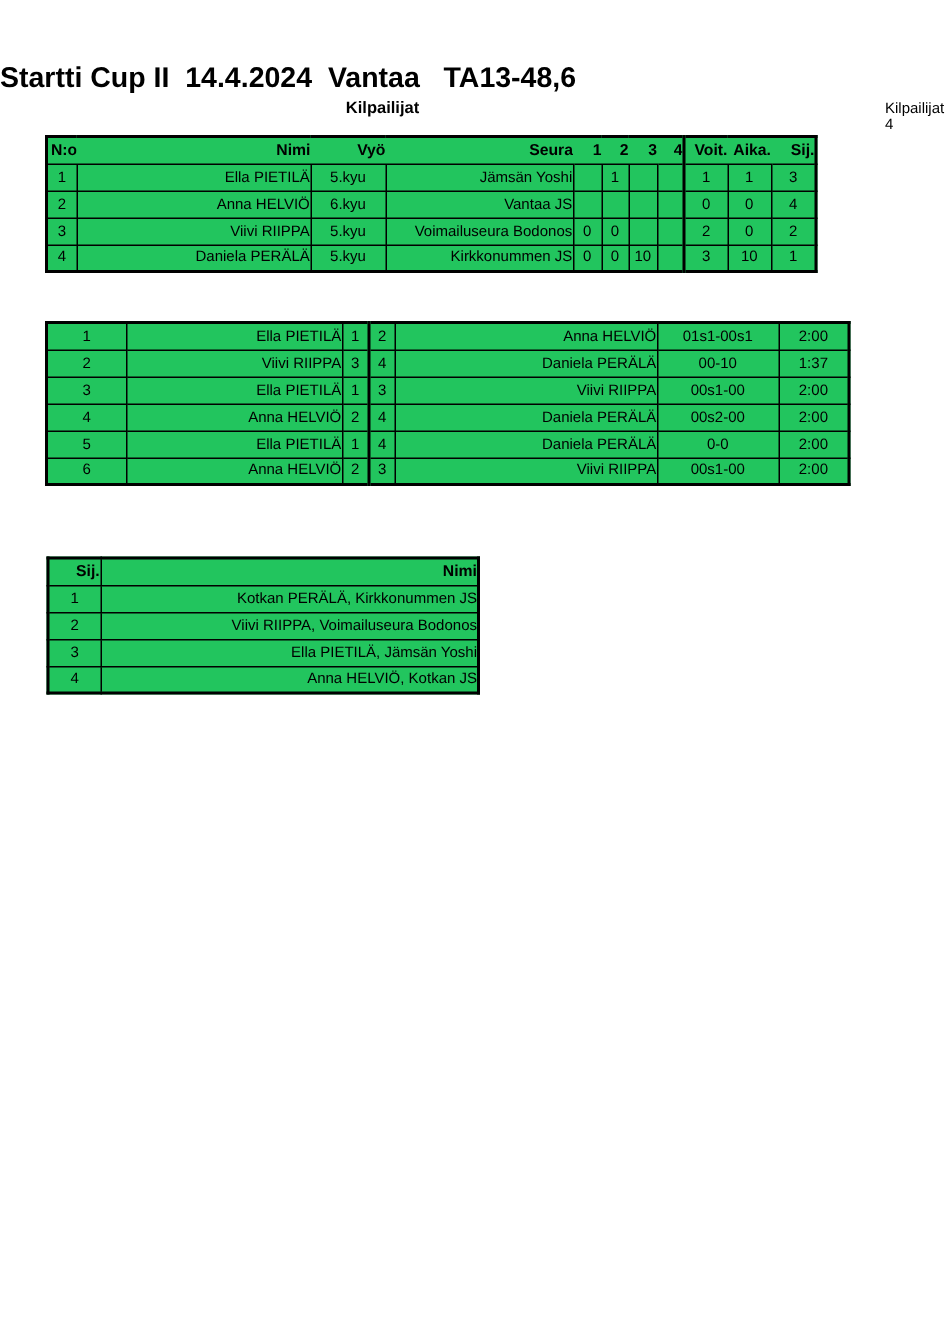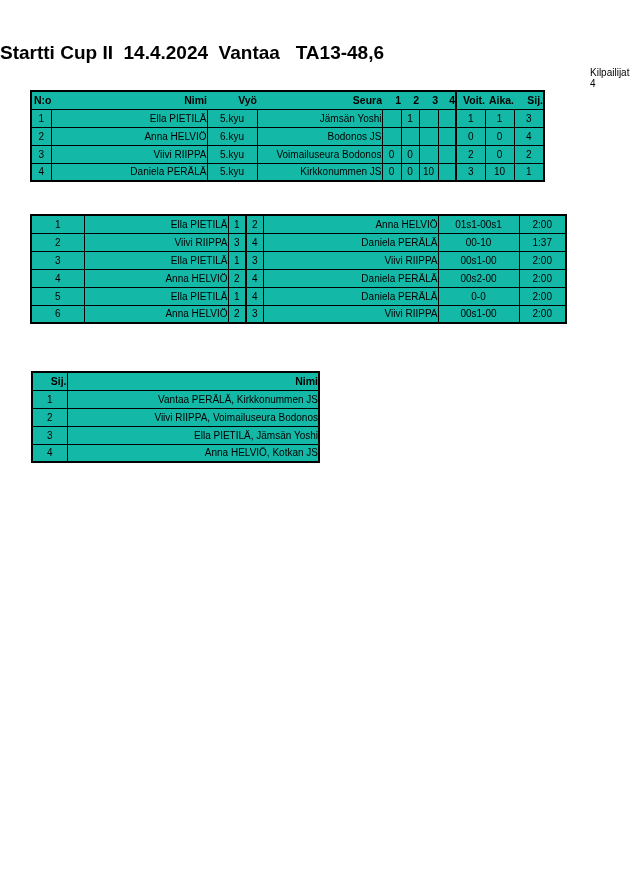--- a/index.html
+++ b/index.html
@@ -19,21 +19,21 @@
   }
   .h-kilpailijat { top:66px; left:30px; width:450px; }
   .h-ottelut    { top:197px; left:30px; width:502px; }
   .h-tulokset   { top:352px; left:31px; width:268px; }
   .count-label {
     position:absolute; top:67px; left:542px; font-size:10px;margin-left:48px;
   }
 
   table {
     position:absolute; border-collapse:collapse; table-layout:fixed;
-    border:2px solid #000; background:#14b8a6;
+    border:2px solid #000; background:#22c55e;
   }
   td, th {
     border:1px solid #000; height:18px; padding:0;
     font-size:10px; font-weight:normal; white-space:nowrap; overflow:hidden;
     vertical-align:middle;
   }
   th { font-weight:bold; font-size:10.5px; text-align:right; }
   
   tr.hdr th { border-left:none; border-right:none; }
   
@@ -46,20 +46,21 @@
   #t1 { left:30px; top:90px;  width:513px; }
   #t2 { left:30px; top:214px; width:535px; }
   #t3 { left:31px; top:371px; width:287px; }
 </style>
 </head>
 <body>
 
 <div class="page">
 
   <div class="event-title">Startti Cup II  14.4.2024  Vantaa   TA13-48,6</div>
+  <div class="sec-heading h-kilpailijat">Kilpailijat</div>
   <div class="count-label">Kilpailijat: 4</div>
 
   <table id="t1">
     <colgroup>
       <col style="width:20px">
         <col style="width:156px">
         <col style="width:50px">
         <col style="width:125px">
       <col style="width:19px">
         <col style="width:18px">
@@ -93,21 +94,21 @@
       <td class="c"></td>
       <td class="c"></td>
       <td class="c sep-thick">1</td>
       <td class="c">1</td>
       <td class="c">3</td>
     </tr>
     <tr>
       <td class="c">2</td>
       <td class="l">Anna HELVIÖ</td>
       <td class="c">6.kyu</td>
-      <td class="l">Bodonos JS</td>
+      <td class="l">Vantaa JS</td>
       <td class="c"></td>
       <td class="c"></td>
       <td class="c"></td>
       <td class="c"></td>
       <td class="c sep-thick">0</td>
       <td class="c">0</td>
       <td class="c">4</td>
     </tr>
     <tr>
       <td class="c">3</td>
@@ -213,21 +214,21 @@
         <col style="width:35px">
         <col style="width:252px">
       </colgroup>
     <tbody>
         <tr>
       <th>Sij.</th>
       <th>Nimi</th>
     </tr>
     <tr>
       <td class="c">1</td>
-      <td class="l">Vantaa PERÄLÄ, Kirkkonummen JS</td>
+      <td class="l">Kotkan PERÄLÄ, Kirkkonummen JS</td>
     </tr>
     <tr>
       <td class="c">2</td>
       <td class="l">Viivi RIIPPA, Voimailuseura Bodonos</td>
     </tr>
     <tr>
       <td class="c">3</td>
       <td class="l">Ella PIETILÄ, Jämsän Yoshi</td>
     </tr>
     <tr>

